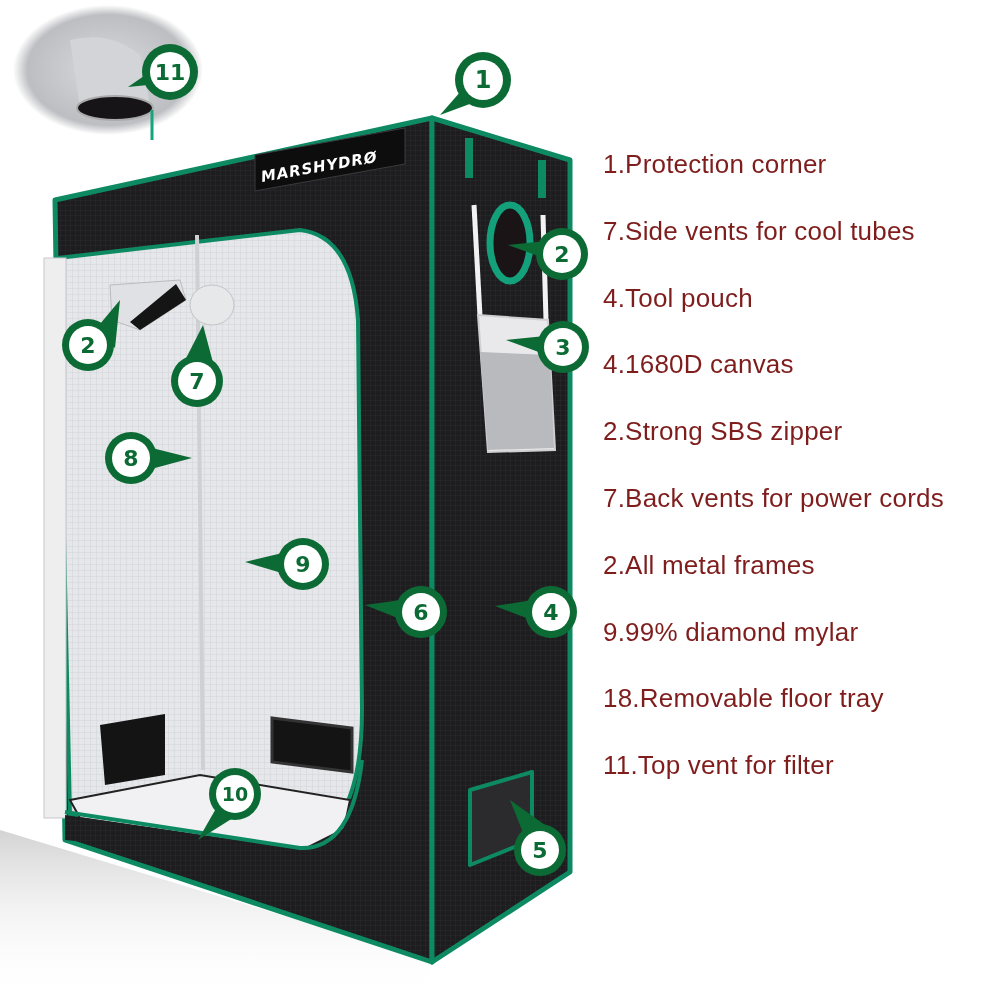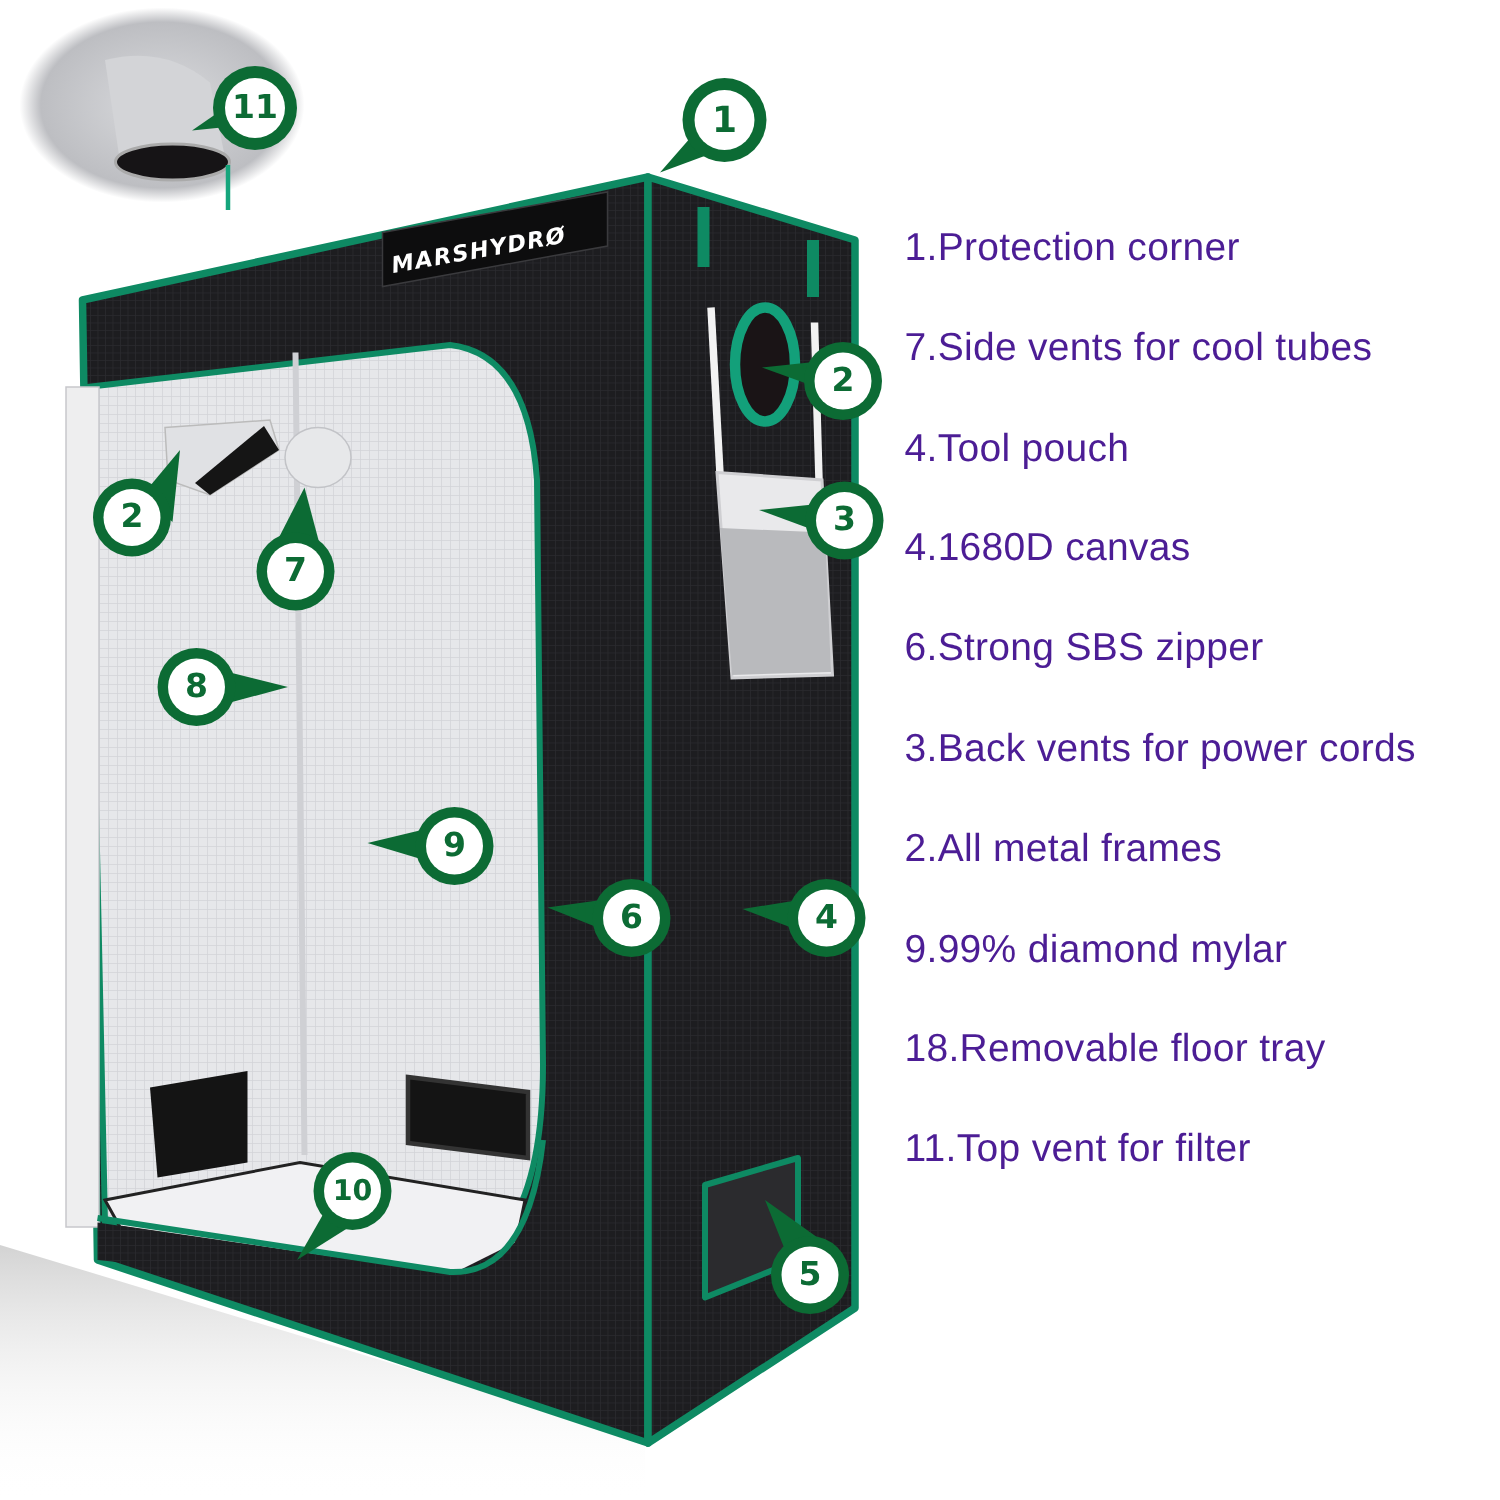--- a/index.html
+++ b/index.html
@@ -1,19 +1,19 @@
 <!DOCTYPE html>
 <html><head>
 <meta charset="utf-8">
 <style>
   html, body { margin:0; padding:0; background:#ffffff; }
   body { width:1000px; height:1000px; position:relative; overflow:hidden; font-family:"Liberation Sans", sans-serif; }
   #scene { position:absolute; left:0; top:0; width:1000px; height:1000px; }
   .feature-list { position:absolute; left:603px; top:145px; margin:0; padding:0; list-style:none; }
-  .feature-list li { height:66.8px; line-height:38px; font-size:26px; color:#4c1d95; white-space:nowrap; letter-spacing:0.2px; }
+  .feature-list li { height:66.8px; line-height:38px; font-size:26px; color:#7f1d1d; white-space:nowrap; letter-spacing:0.2px; }
   .badge-num { font-family:"DejaVu Sans", sans-serif; font-weight:bold; fill:#0c6b34; text-anchor:middle; dominant-baseline:central; }
   .brand { font-family:"DejaVu Sans", sans-serif; font-weight:bold; fill:#ffffff; letter-spacing:1px; font-style:italic; }
 </style>
 </head>
 <body>
 
 <svg id="scene" viewBox="0 0 1000 1000" xmlns="http://www.w3.org/2000/svg">
   <defs>
     <pattern id="grid" width="5" height="5" patternUnits="userSpaceOnUse">
       <rect width="5" height="5" fill="#1d1d20"></rect>
@@ -166,19 +166,19 @@
       <text class="badge-num" x="540" y="850" font-size="22">5</text>
     </g>
   </g>
 </svg>
 
 <ul class="feature-list">
   <li>1.Protection corner</li>
   <li>7.Side vents for cool tubes</li>
   <li>4.Tool pouch</li>
   <li>4.1680D canvas</li>
-  <li>6.Strong SBS zipper</li>
-  <li>3.Back vents for power cords</li>
+  <li>2.Strong SBS zipper</li>
+  <li>7.Back vents for power cords</li>
   <li>2.All metal frames</li>
   <li>9.99% diamond mylar</li>
   <li>18.Removable floor tray</li>
   <li>11.Top vent for filter</li>
 </ul>
 
 </body></html>

